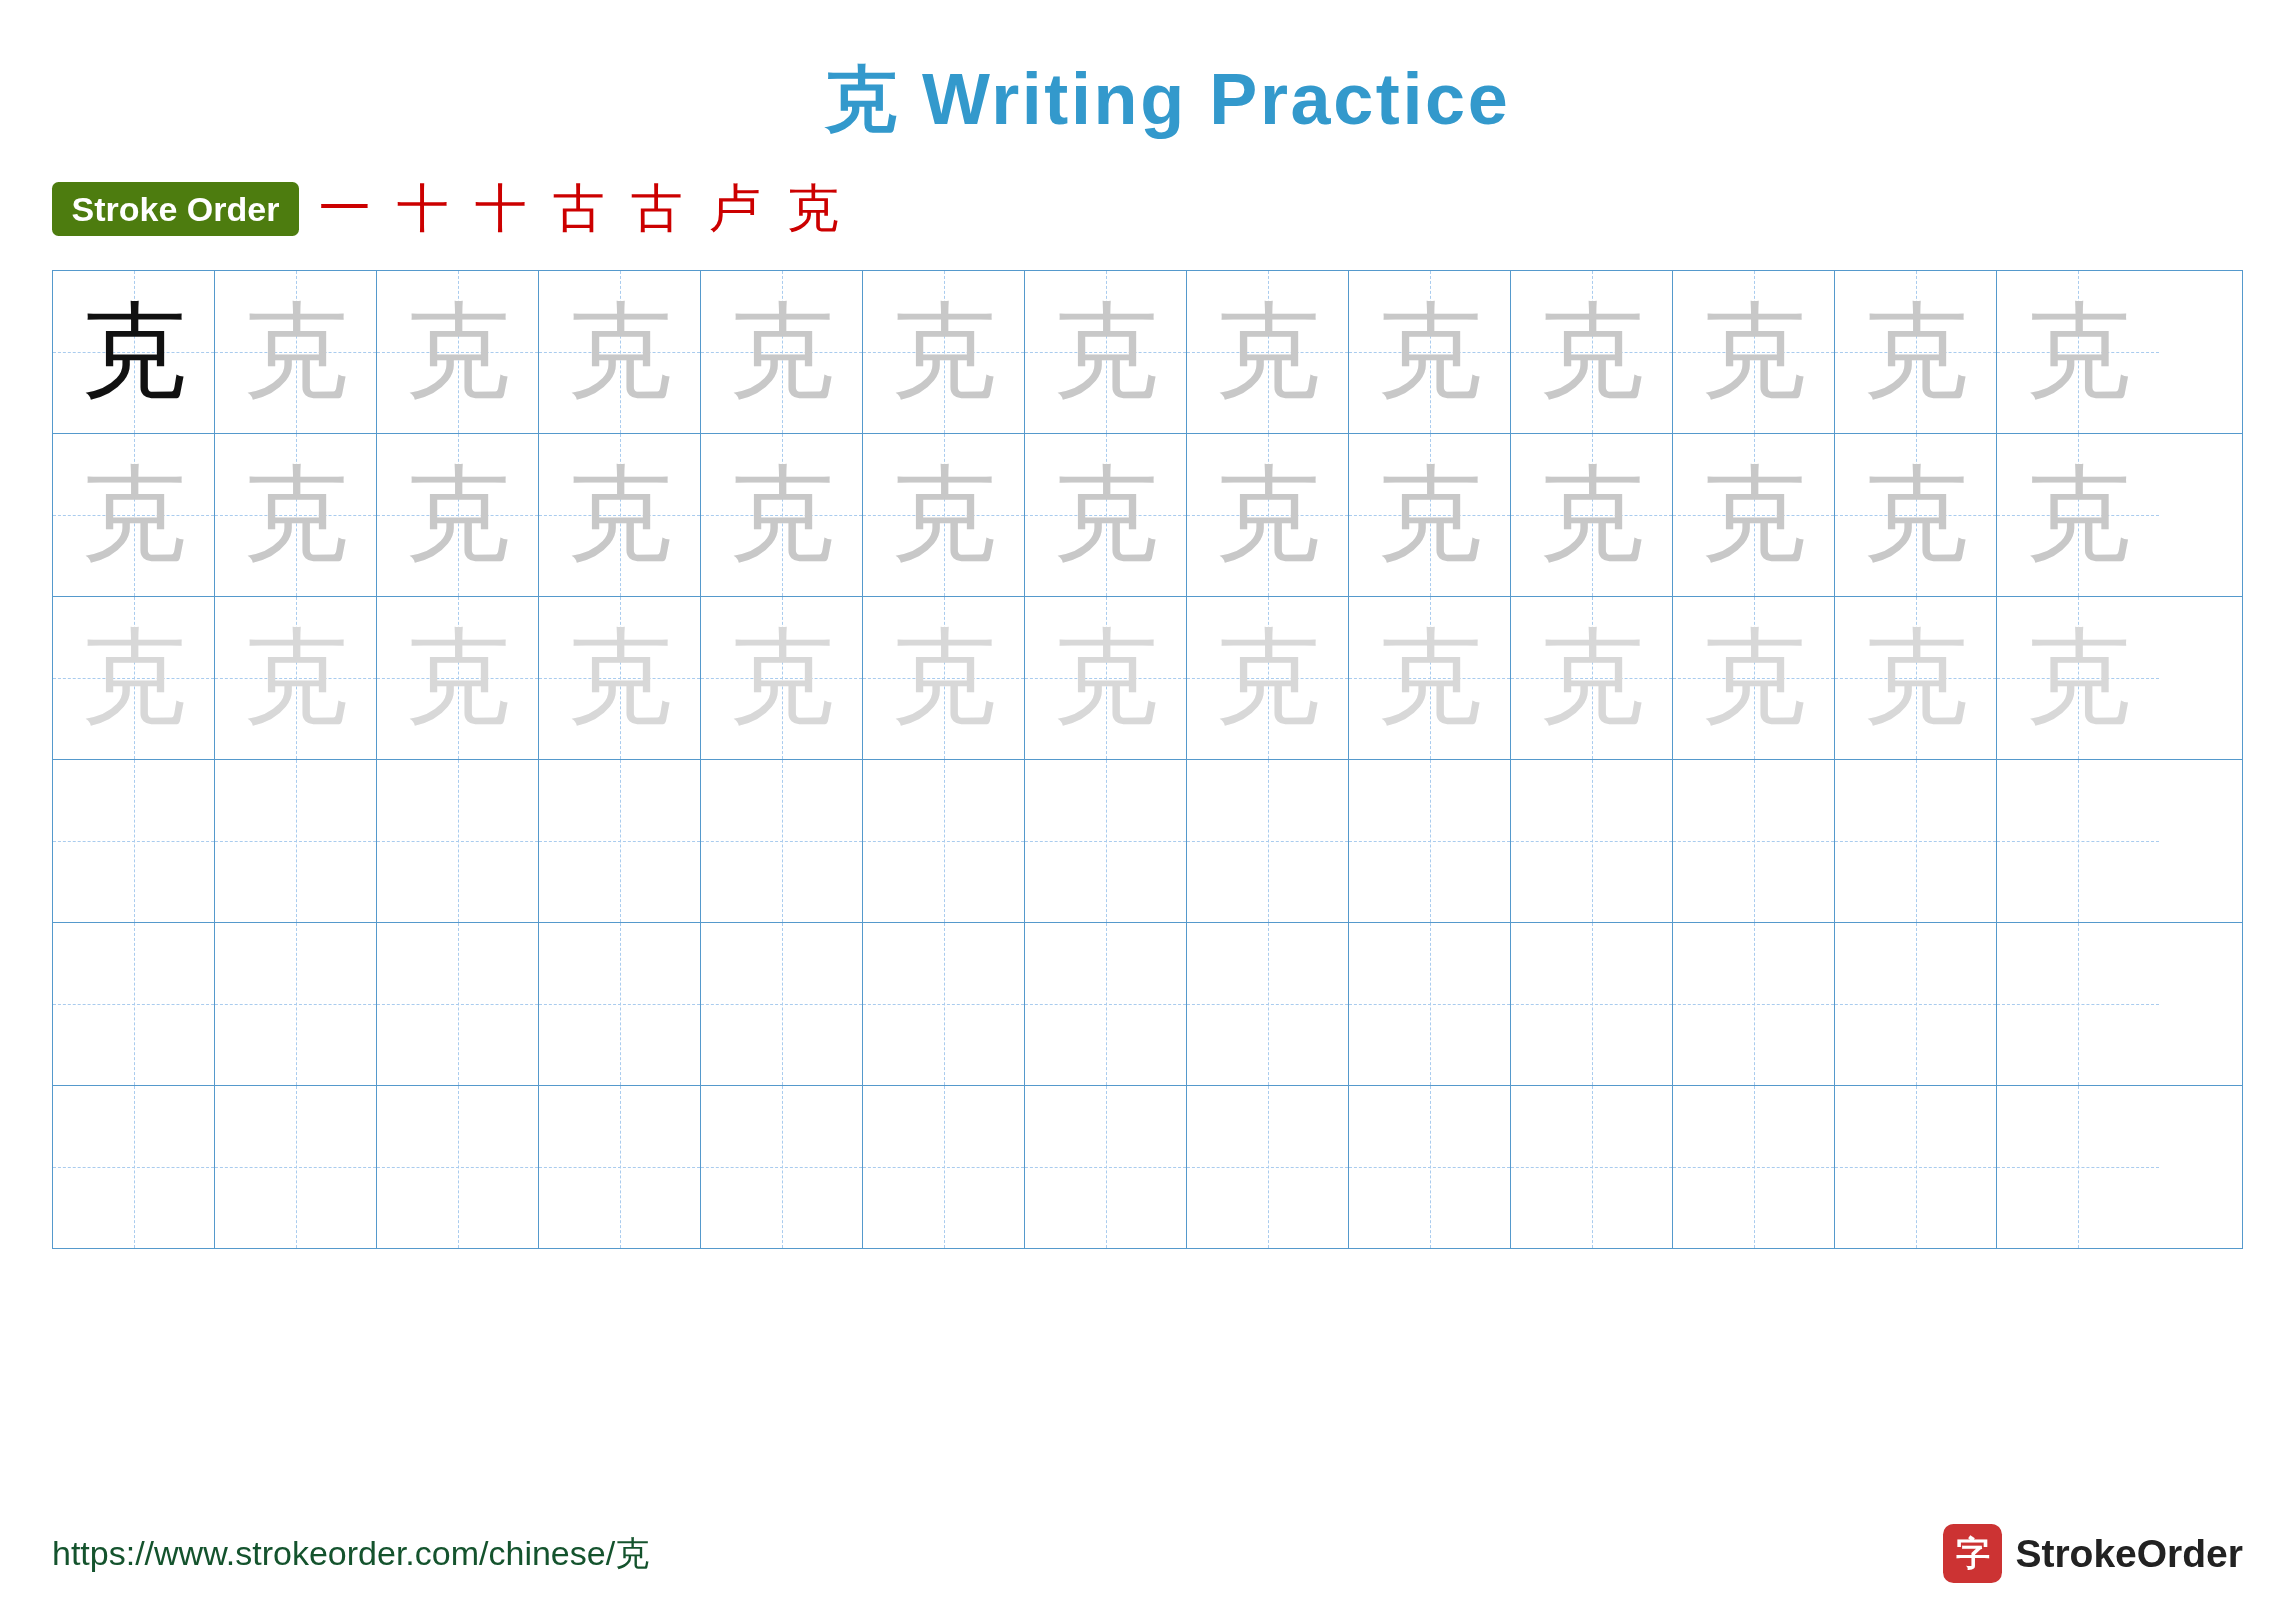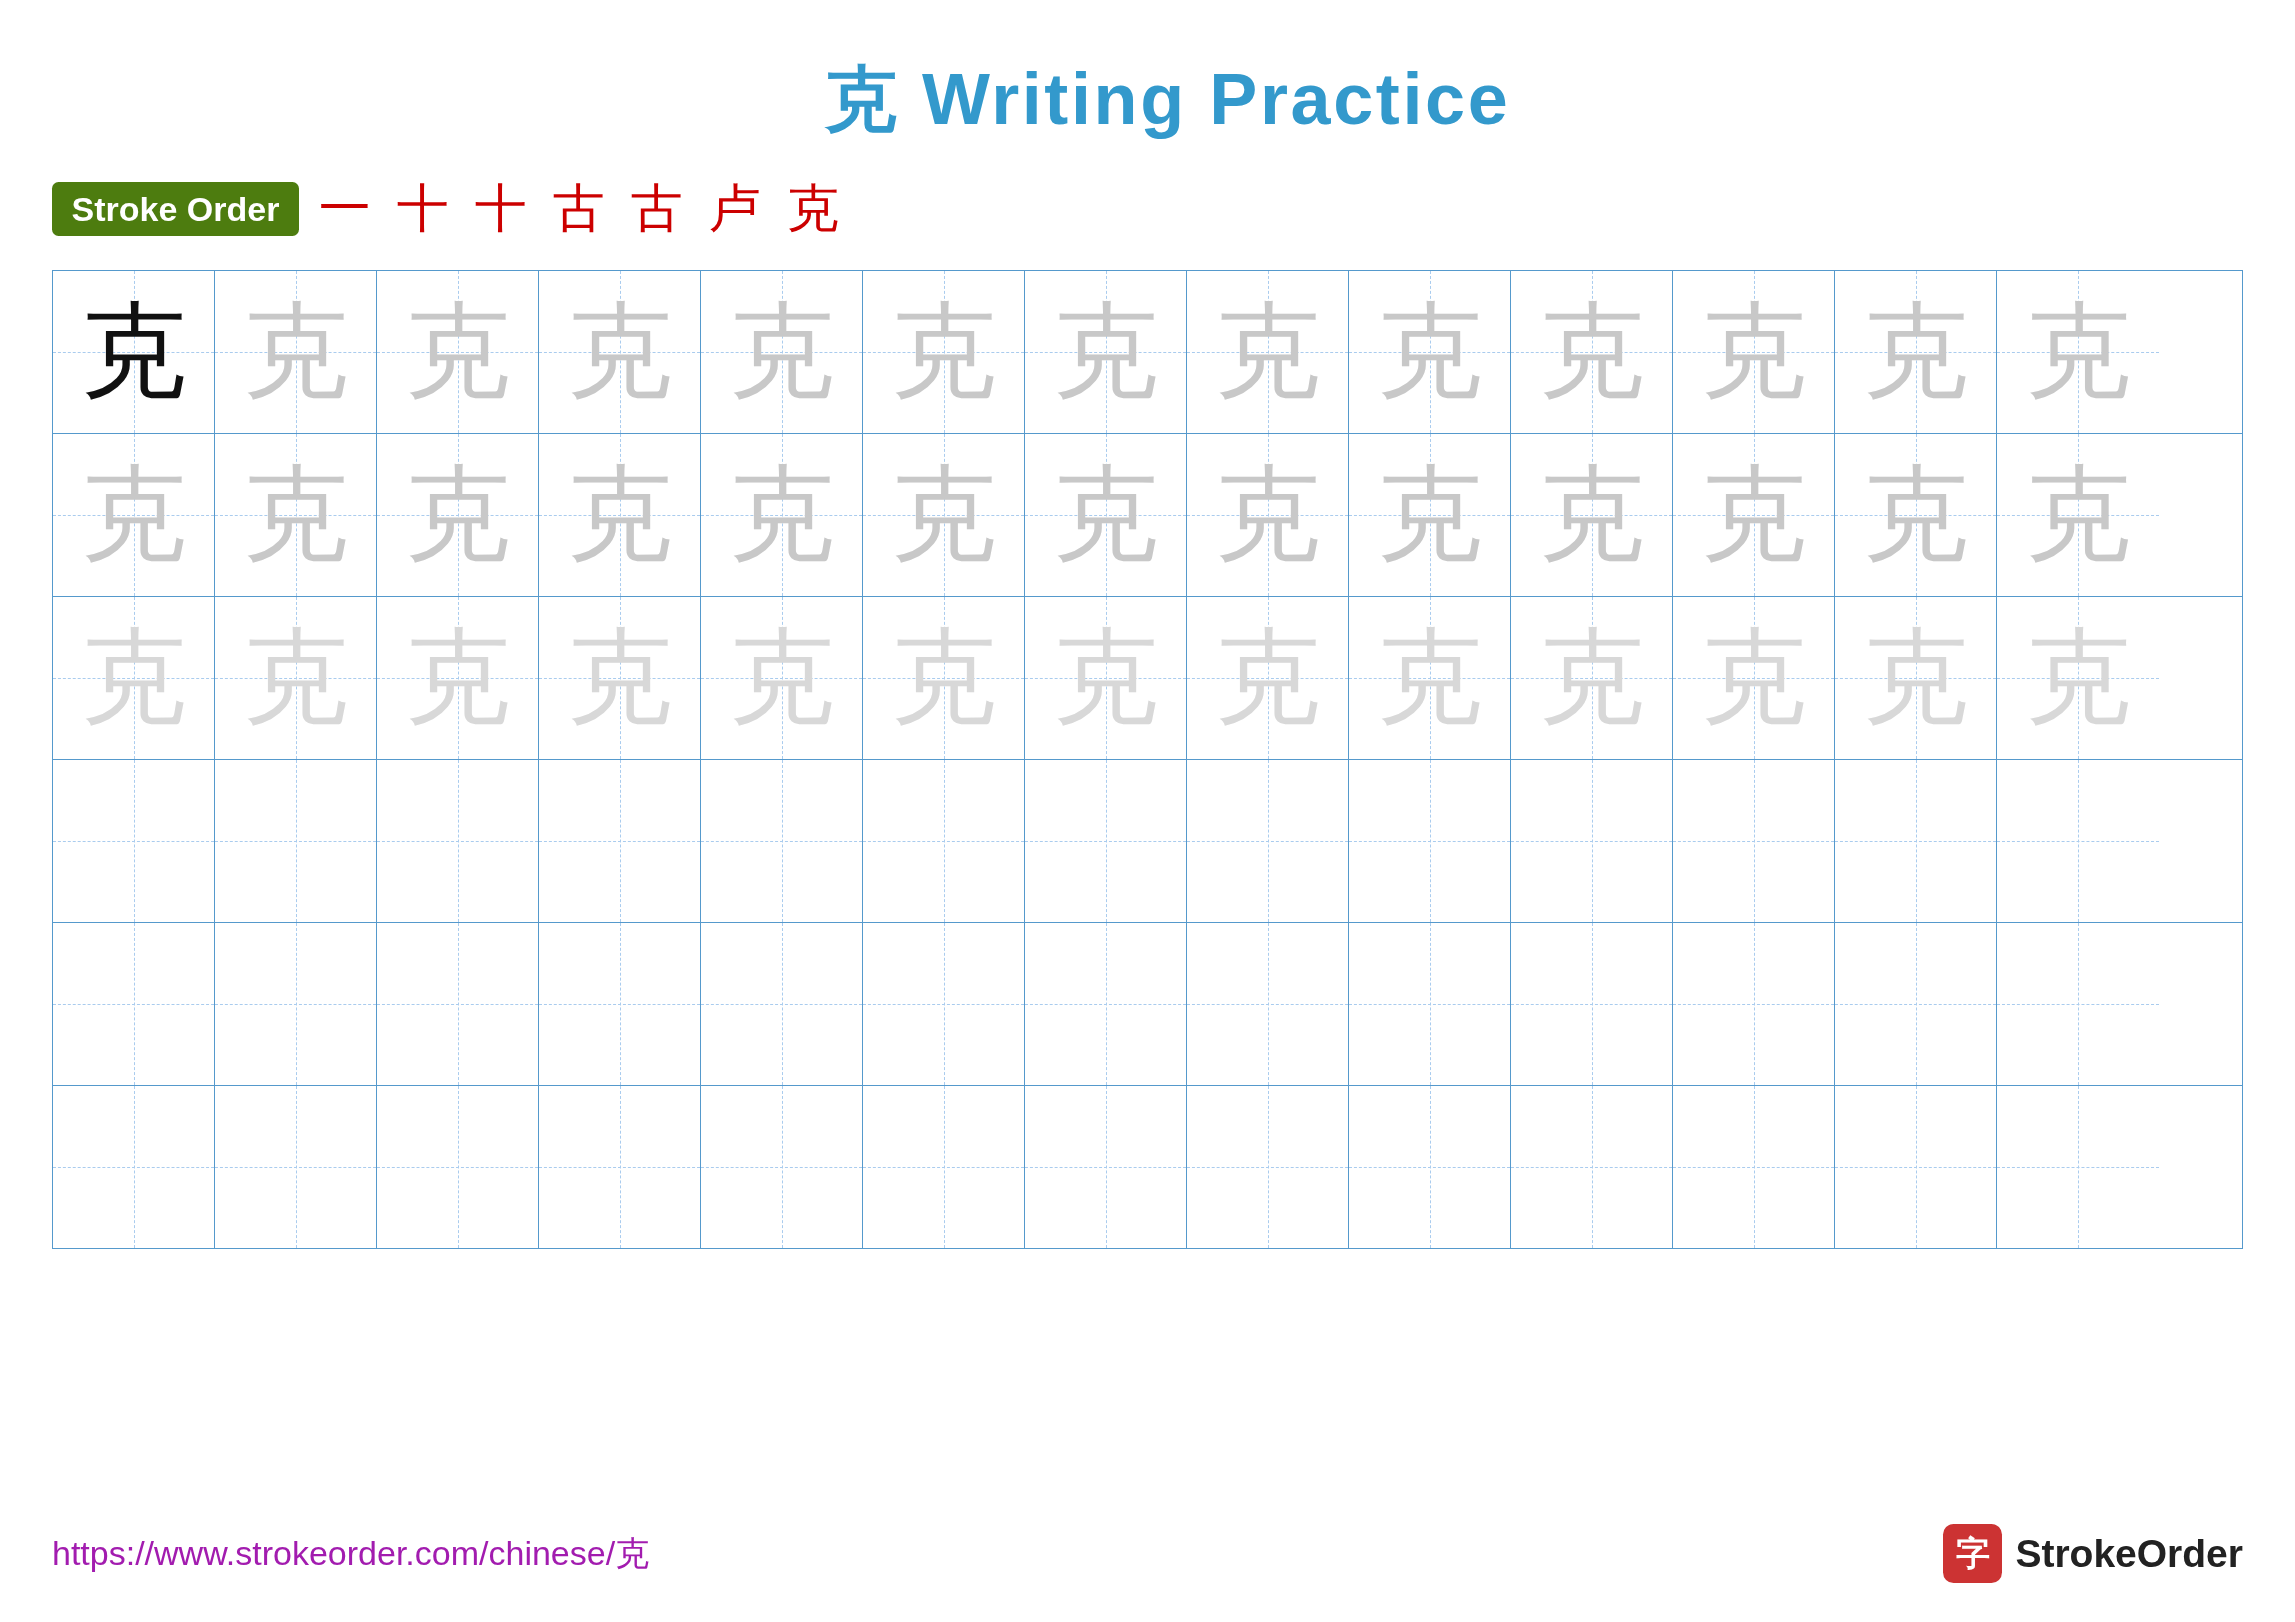--- a/index.html
+++ b/index.html
@@ -131,21 +131,21 @@
       bottom: 39px;
       left: 52px;
       right: 52px;
       display: flex;
       align-items: center;
       justify-content: space-between;
     }
 
     .footer-url {
       font-size: 34px;
-      color: #a21caf;
+      color: #14532d;
     }
 
     .footer-logo {
       display: flex;
       align-items: center;
       gap: 13px;
       font-size: 39px;
       font-weight: bold;
       color: #222222;
     }

